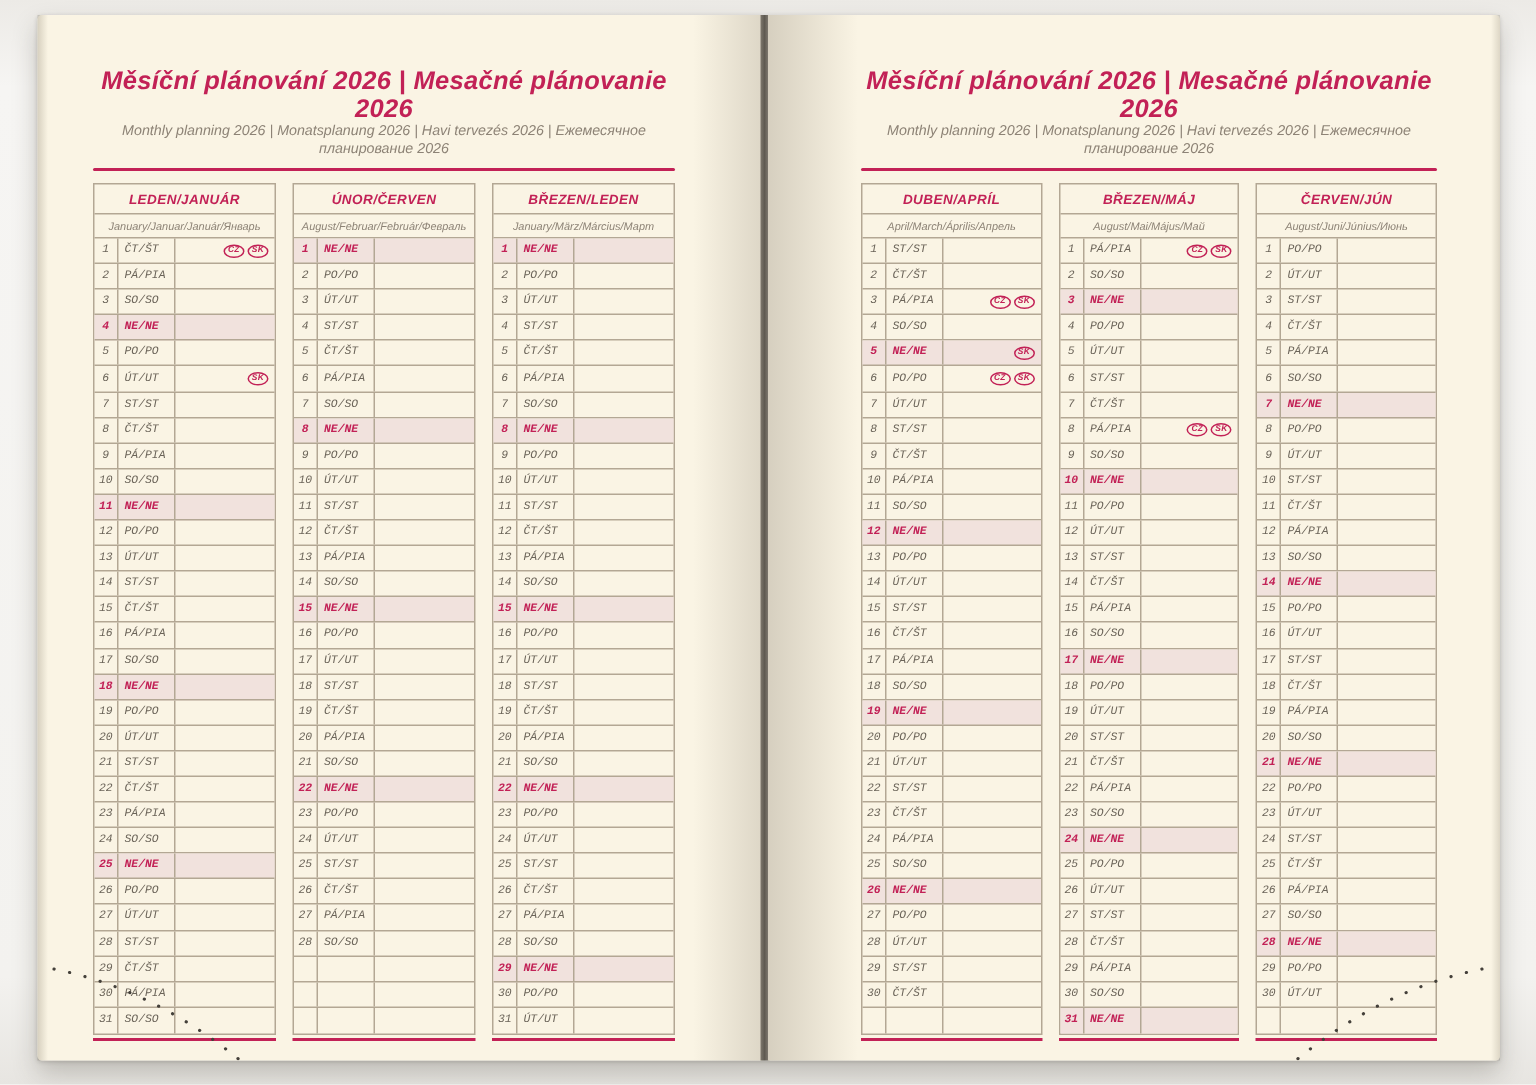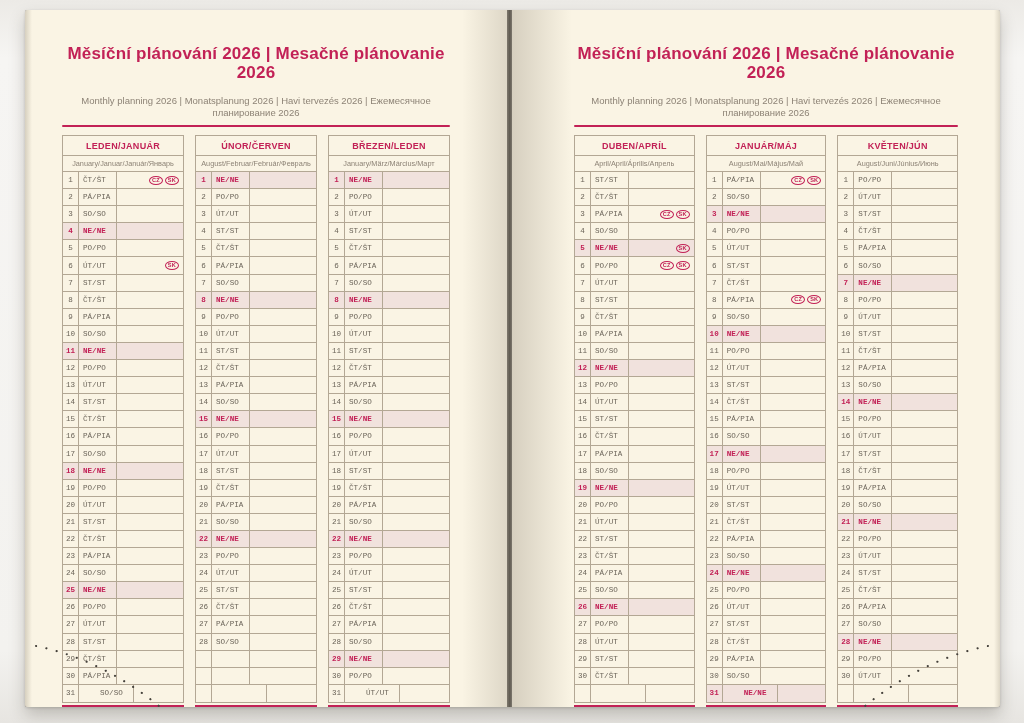--- a/index.html
+++ b/index.html
@@ -15,50 +15,51 @@
   body{
     position:relative;
     background:linear-gradient(180deg,#eceae6 0%,#f6f5f3 8%,#f3f2ef 90%,#e7e5e1 100%);
     font-family:"Liberation Sans", sans-serif;
     overflow:hidden;
   }
   .book{
     position:absolute;left:25px;top:10px;width:975px;height:697px;
     box-shadow:0 8px 16px rgba(60,55,45,.25), 0 1px 3px rgba(60,55,45,.2);
     border-radius:3px;
+    font-style:italic;
   }
   .page{position:absolute;top:0;height:100%;background:var(--page);}
   .page.left{left:0;width:483px;border-radius:3px 0 0 3px;}
   .page.right{left:487px;width:488px;border-radius:0 3px 3px 0;}
   .page.left::before{content:"";position:absolute;left:0;top:0;bottom:0;width:7px;
     background:linear-gradient(to right,rgba(90,80,60,.22),rgba(90,80,60,0));pointer-events:none;}
   .page.left::after{content:"";position:absolute;right:0;top:0;bottom:0;width:46px;
     background:linear-gradient(to right,rgba(70,60,45,0),rgba(70,60,45,.16));pointer-events:none;}
   .page.right::before{content:"";position:absolute;left:0;top:0;bottom:0;width:60px;
     background:linear-gradient(to right,rgba(70,60,45,.20),rgba(70,60,45,0));pointer-events:none;}
   .page.right::after{content:"";position:absolute;right:0;top:0;bottom:0;width:6px;
     background:linear-gradient(to left,rgba(90,80,60,.18),rgba(90,80,60,0));pointer-events:none;}
   .spine{position:absolute;left:482px;top:0;bottom:0;width:6px;
     background:linear-gradient(to right,#7e786d,#5f5a51 45%,#8a847a);}
   .sheet{position:absolute;top:34px;text-align:center;}
   .page.left  .sheet{left:37px;width:388px;}
   .page.right .sheet{left:62px;width:384px;}
   .ptitle{color:var(--accent);font-size:17px;font-weight:bold;line-height:19px;letter-spacing:.2px;}
-  .psub{color:var(--muted);font-size:9.5px;line-height:12px;margin-top:13px;}
+  .psub{color:var(--muted);font-size:9.5px;line-height:12px;margin-top:0;}
   .prule{height:2px;background:var(--accent);margin-top:6px;border-radius:1px;}
   .cols{display:flex;gap:11px;margin-top:8px;text-align:left;}
   .mt-wrap{flex:1;min-width:0;}
   .mt{border:1px solid var(--border);background:var(--page);}
   .mt-head{height:20px;display:flex;align-items:center;justify-content:center;
     color:var(--accent);font-weight:bold;font-size:9px;letter-spacing:.3px;
     border-bottom:1px solid var(--border);}
   .mt-sub{height:16px;display:flex;align-items:center;justify-content:center;
     color:var(--muted);font-size:7.3px;border-bottom:1px solid var(--border);}
   .drow{display:flex;height:17.1px;border-bottom:1px solid var(--border);}
-  .drow:last-child{border-bottom:none;gap:17px;}
+  .drow:last-child{border-bottom:none;}
   .c-num{width:16px;border-right:1px solid var(--border);display:flex;align-items:center;
     justify-content:center;font-family:"Liberation Mono",monospace;font-size:7.6px;color:var(--text);}
   .c-day{width:38px;border-right:1px solid var(--border);display:flex;align-items:center;
     padding-left:4px;font-family:"Liberation Mono",monospace;font-size:7.6px;color:var(--text);}
   .c-note{flex:1;display:flex;align-items:center;justify-content:flex-end;
     padding-right:4px;gap:2px;}
   .drow.sun{background:var(--row-hl);}
   .drow.sun .c-num,.drow.sun .c-day{color:var(--accent);font-weight:bold;}
   .badge{border:1px solid var(--accent);color:var(--accent);border-radius:50%;
     font-size:5.6px;font-weight:bold;line-height:7px;padding:0 2px;letter-spacing:.2px;}
@@ -575,21 +576,21 @@
 
   <div class="page right">
     <div class="sheet">
       <div class="ptitle">Měsíční plánování 2026 | Mesačné plánovanie 2026</div>
       <div class="psub">Monthly planning 2026 | Monatsplanung 2026 | Havi tervezés 2026 | Ежемесячное планирование 2026</div>
       <div class="prule"></div>
       <div class="cols">
           <div class="mt-wrap">
             <div class="mt">
               <div class="mt-head">DUBEN/APRÍL</div>
-              <div class="mt-sub">April/April/Április/Апрель</div>
+              <div class="mt-sub">April/March/Április/Апрель</div>
               <div class="drow">
                 <div class="c-num">1</div>
                 <div class="c-day">ST/ST</div>
                 <div class="c-note"></div>
               </div>
               <div class="drow">
                 <div class="c-num">2</div>
                 <div class="c-day">ČT/ŠT</div>
                 <div class="c-note"></div>
               </div>
@@ -744,21 +745,21 @@
               <div class="drow">
                 <div class="c-num"></div>
                 <div class="c-day"></div>
                 <div class="c-note"></div>
               </div>
             </div>
             <div class="underline"></div>
           </div>
           <div class="mt-wrap">
             <div class="mt">
-              <div class="mt-head">JANUÁR/MÁJ</div>
+              <div class="mt-head">BŘEZEN/MÁJ</div>
               <div class="mt-sub">August/Mai/Május/Май</div>
               <div class="drow">
                 <div class="c-num">1</div>
                 <div class="c-day">PÁ/PIA</div>
                 <div class="c-note">
                   <div class="badge">CZ</div>
                   <div class="badge">SK</div>
                 </div>
               </div>
               <div class="drow">
@@ -912,21 +913,21 @@
               <div class="drow sun">
                 <div class="c-num">31</div>
                 <div class="c-day">NE/NE</div>
                 <div class="c-note"></div>
               </div>
             </div>
             <div class="underline"></div>
           </div>
           <div class="mt-wrap">
             <div class="mt">
-              <div class="mt-head">KVĚTEN/JÚN</div>
+              <div class="mt-head">ČERVEN/JÚN</div>
               <div class="mt-sub">August/Juni/Június/Июнь</div>
               <div class="drow">
                 <div class="c-num">1</div>
                 <div class="c-day">PO/PO</div>
                 <div class="c-note"></div>
               </div>
               <div class="drow">
                 <div class="c-num">2</div>
                 <div class="c-day">ÚT/UT</div>
                 <div class="c-note"></div>

